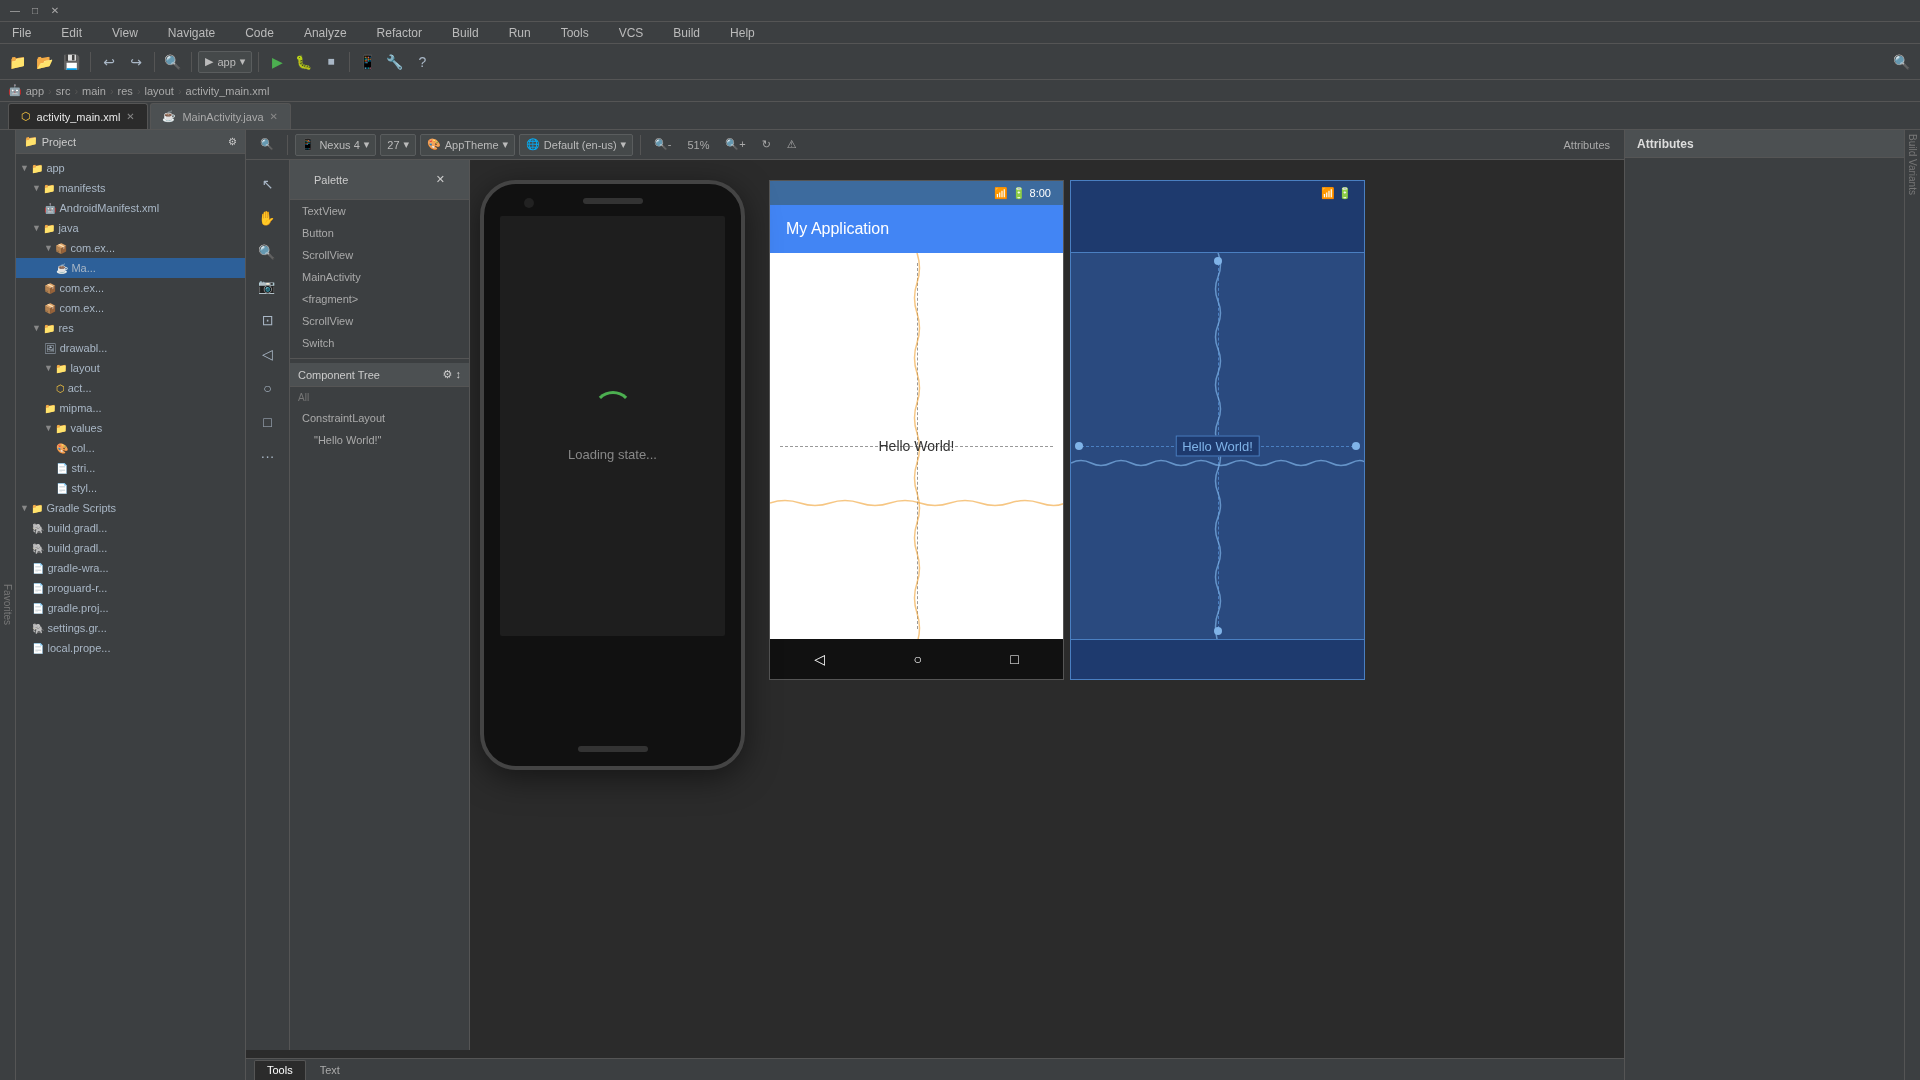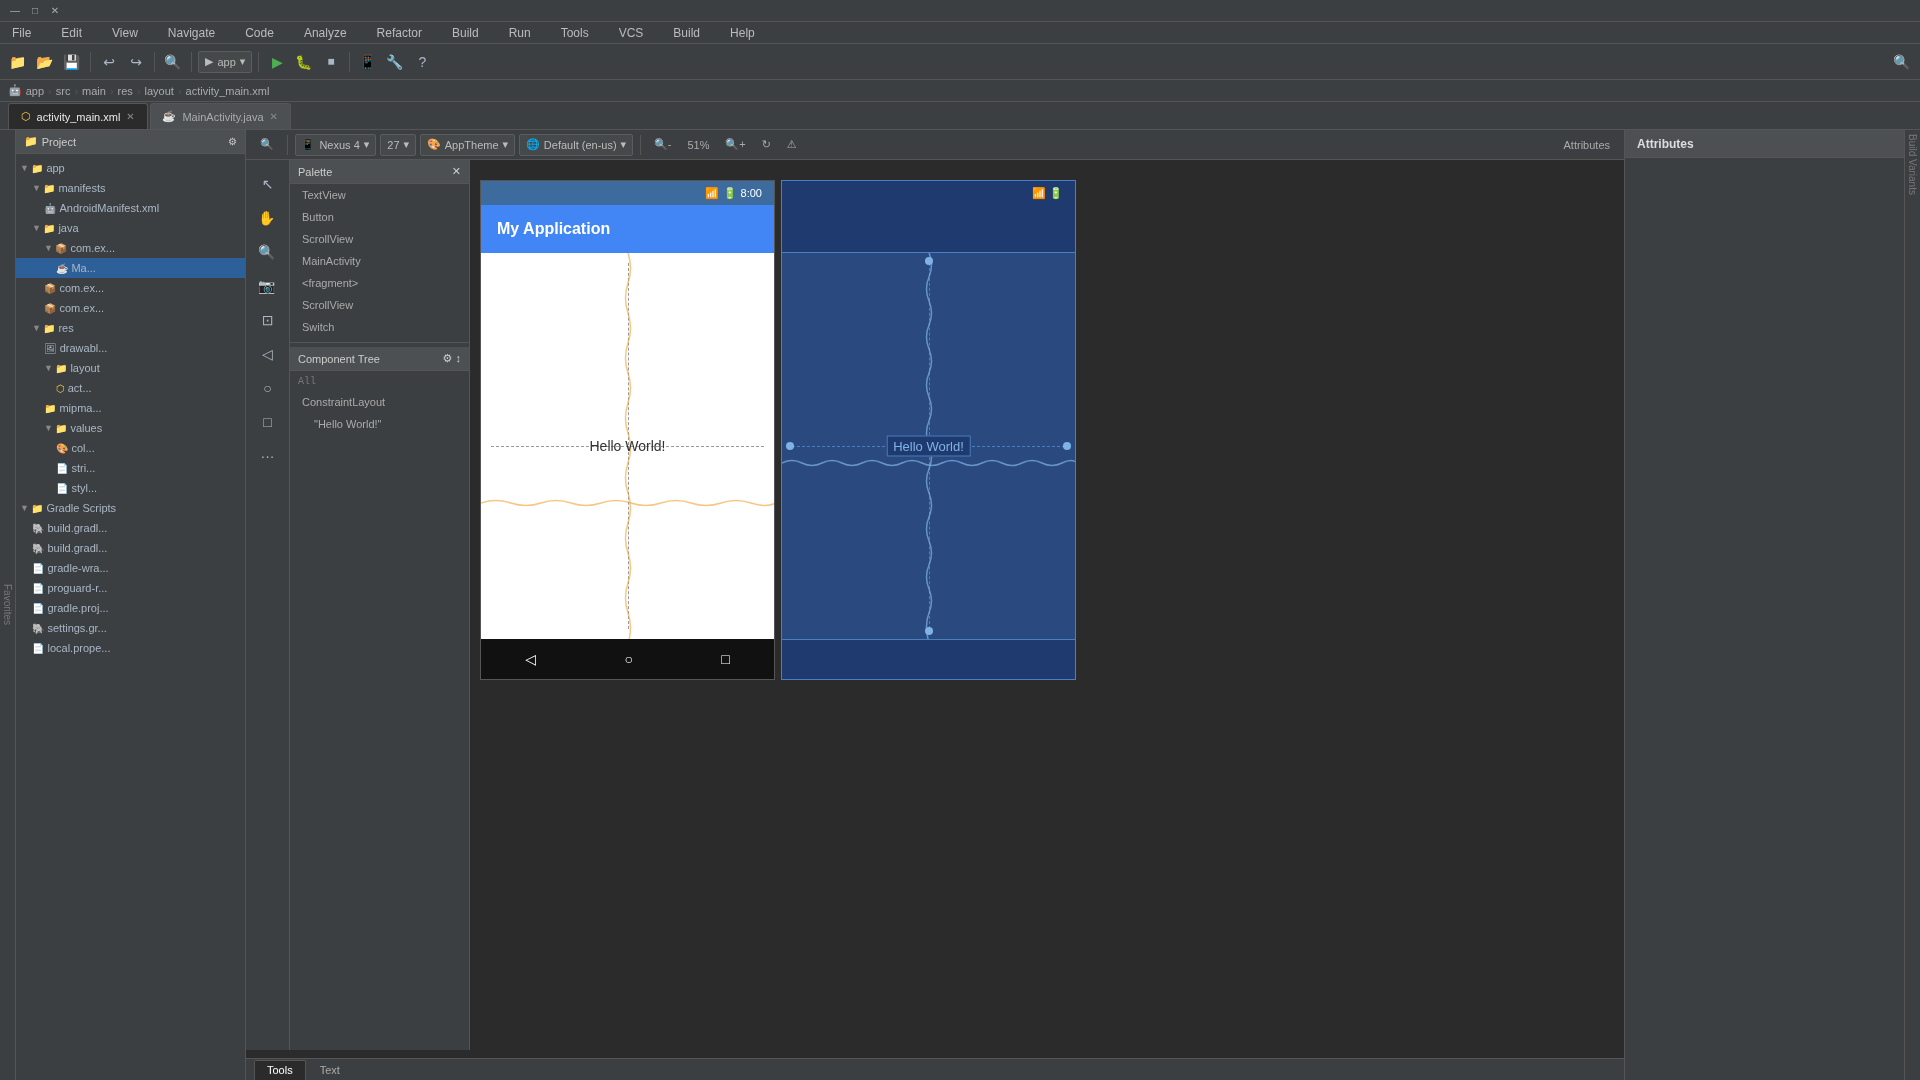--- a/index.html
+++ b/index.html
@@ -226,21 +226,21 @@
       gap: 4px;
     }
     #android-app-bar {
       height: 48px;
       background: #4285f4;
       display: flex;
       align-items: center;
       padding: 0 16px;
       color: white;
       font-size: 16px;
-      font-weight: 700;
+      font-weight: 400;
     }
     #android-content {
       flex: 1;
       background: white;
       position: relative;
     }
     #hello-world-text {
       position: absolute;
       top: 50%;
       left: 50%;
@@ -363,26 +363,26 @@
     #component-panel {
       position: absolute;
       left: 44px;
       top: 30px;
       width: 180px;
       background: #3c3f41;
       border-right: 1px solid #555;
       z-index: 4;
     }
     #component-header {
-      height: 24px;
+      height: 40px;
       background: #4c5052;
       display: flex;
       align-items: center;
       justify-content: space-between;
-      padding: 0 8px;
+      padding: 0 24px;
       font-size: 11px;
       color: #ccc;
       border-bottom: 1px solid #555;
     }
     .comp-item {
       height: 22px;
       padding: 0 12px;
       display: flex;
       align-items: center;
       font-size: 11px;
@@ -390,21 +390,20 @@
       cursor: pointer;
     }
     .comp-section {
       height: 20px;
       padding: 8px 8px;
       display: flex;
       align-items: center;
       font-size: 10px;
       color: #777;
       background: #3c3f41;
-      font-family: Liberation Mono, monospace;
     }
     .comp-footer {
       padding: 6px 8px;
       font-size: 10px;
       color: #777;
     }
 
     
     #right-panel {
       width: 280px;
@@ -836,20 +835,34 @@
           <span style="cursor:pointer;">⚙ ↕</span>
         </div>
         <div class="comp-section">All</div>
         <div class="comp-item">ConstraintLayout</div>
         <div class="comp-item" style="padding-left:24px;">"Hello World!"</div>
         <div class="comp-footer"></div>
       </div>
 
       <div style="flex:1; position:relative; overflow:hidden; display:flex; align-items:flex-start; padding:20px 10px; gap:4px;">
 
+        <div id="phone-mockup" style="width:265px; height:590px; background:#111; border-radius:36px; border:4px solid #444; position:relative; display:flex; flex-direction:column; align-items:center; margin-right:20px; flex-shrink:0;">
+          <div style="width:60px; height:6px; background:#333; border-radius:3px; margin-top:14px;"></div>
+
+          <div style="width:10px; height:10px; background:#222; border-radius:50%; position:absolute; top:14px; left:40px;"></div>
+
+          <div id="phone-screen" style="width:225px; height:420px; background:#1e1e1e; margin-top:12px; border-radius:2px; display:flex; flex-direction:column; align-items:center; justify-content:center;">
+            <div class="loading-spinner"></div>
+            <div id="loading-text">Loading state...</div>
+          </div>
+
+          <div style="flex:1; display:flex; align-items:flex-end; padding-bottom:14px;">
+            <div style="width:70px; height:6px; background:#333; border-radius:3px;"></div>
+          </div>
+        </div>
 
         <div id="android-device" style="width:295px; height:500px; display:flex; flex-direction:column; flex-shrink:0; border:1px solid #555;">
           <div id="android-status-bar">
             <span>📶</span>
             <span>🔋</span>
             <span>8:00</span>
           </div>
           <div id="android-app-bar">
             <span>My Application</span>
           </div>

